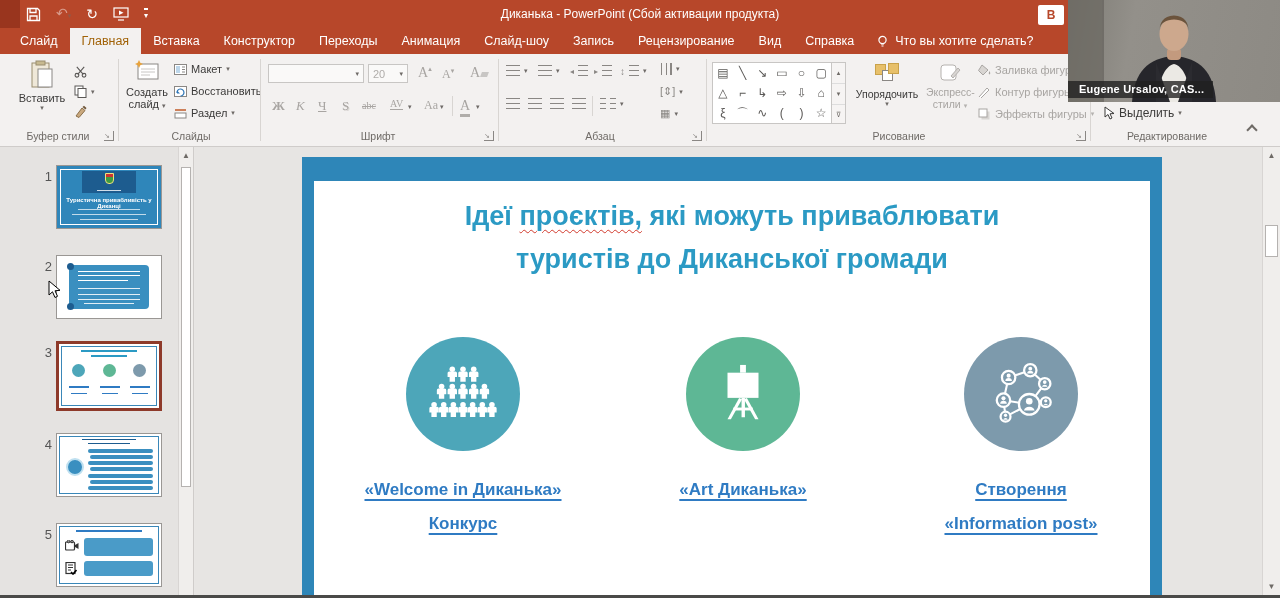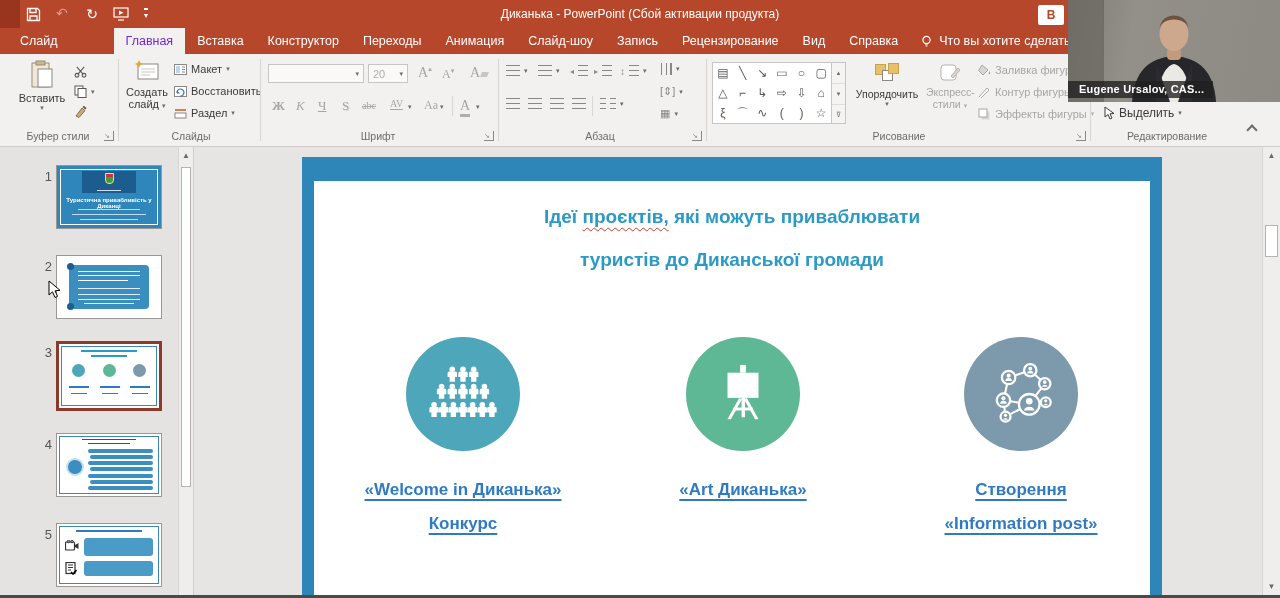--- a/index.html
+++ b/index.html
@@ -14,21 +14,21 @@
   .qat .g { font-size:14px; line-height:28px; }
   .qat .dim { opacity:.45; }
   .win-title { position:absolute; left:0; right:0; top:0; text-align:center; color:#fff; font-size:12px; line-height:28px; }
   .signin { position:absolute; right:216px; top:5px; width:26px; height:20px; background:#fff; color:#b7472a;
             font-size:12px; font-weight:bold; text-align:center; line-height:20px; border-radius:2px; }
 
   
   .tabbar { position:absolute; left:0; top:28px; right:0; height:26px; background:#b7472a; display:flex;
             align-items:stretch; padding-left:8px; color:#fff; font-size:12.5px; z-index:5; }
   .tab { padding:6px 12px 0 12px; white-space:nowrap; cursor:default; }
-  .tab.active { background:#f3f1f0; color:#6d28d9;margin-left:44px; }
+  .tab.active { background:#f3f1f0; color:#a16207; }
   .tellme { display:flex; align-items:center; gap:6px; padding:0 10px; }
   .bulb { width:13px; height:13px; }
 
   
   .ribbon { position:absolute; left:0; top:54px; right:0; height:93px; background:#f3f1f0;
             border-bottom:1px solid #cfccca; font-size:11px; color:#3b3a39; z-index:4; }
   .ribbon .vsep { position:absolute; top:5px; height:82px; width:1px; background:#d8d5d2; }
   .glabel { position:absolute; top:76px; font-size:10.5px; color:#6e6a66; text-align:center; }
   .dlg { position:absolute; top:77px; width:10px; height:10px; border-right:1px solid #8a8784;
          border-bottom:1px solid #8a8784; font-size:7px; color:#8a8784; line-height:9px; }
@@ -65,21 +65,21 @@
   .sb { position:absolute; background:#f0eeec; border-left:1px solid #d8d5d3; }
   .sb .btn { position:absolute; left:1px; right:1px; height:15px; background:#f0eeec; color:#6e6a66;
              font-size:8px; text-align:center; line-height:15px; }
   .sb .handle { position:absolute; left:2px; right:2px; background:#fff; border:1px solid #b5b2b0; }
 
   .canvas { position:absolute; left:195px; top:147px; right:18px; bottom:3px; background:#e7e5e3; }
   .slide { position:absolute; left:302px; top:157px; width:860px; height:441px; background:#2e86b8; z-index:1; }
   .slide-inner { position:absolute; left:12px; right:12px; top:24px; bottom:0; background:#fff; }
 
   .slide-title { position:absolute; left:0; right:0; top:14px; text-align:center; font-weight:bold;
-                 font-size:19px; line-height:43px; color:#2b9ac4; }
+                 font-size:27px; line-height:43px; color:#2b9ac4; }
   .misspell { text-decoration:underline wavy #d23b2e 1px; text-underline-offset:4px; }
   .pillar { position:absolute; width:260px; text-align:center; }
   .circle { width:114px; height:114px; border-radius:50%; margin:0 auto; display:flex;
             align-items:center; justify-content:center; }
   .c1 { background:#4da6b9; } .c2 { background:#5eb795; } .c3 { background:#7d9aac; }
   .plabel { margin-top:22px; color:#2f7bc3; font-size:17px; font-weight:600; line-height:34px; }
   .plabel span { text-decoration:underline; text-underline-offset:4px; text-decoration-thickness:1.5px; }
 
   
   .webcam { position:absolute; left:1068px; top:0; width:212px; height:102px; z-index:20;

